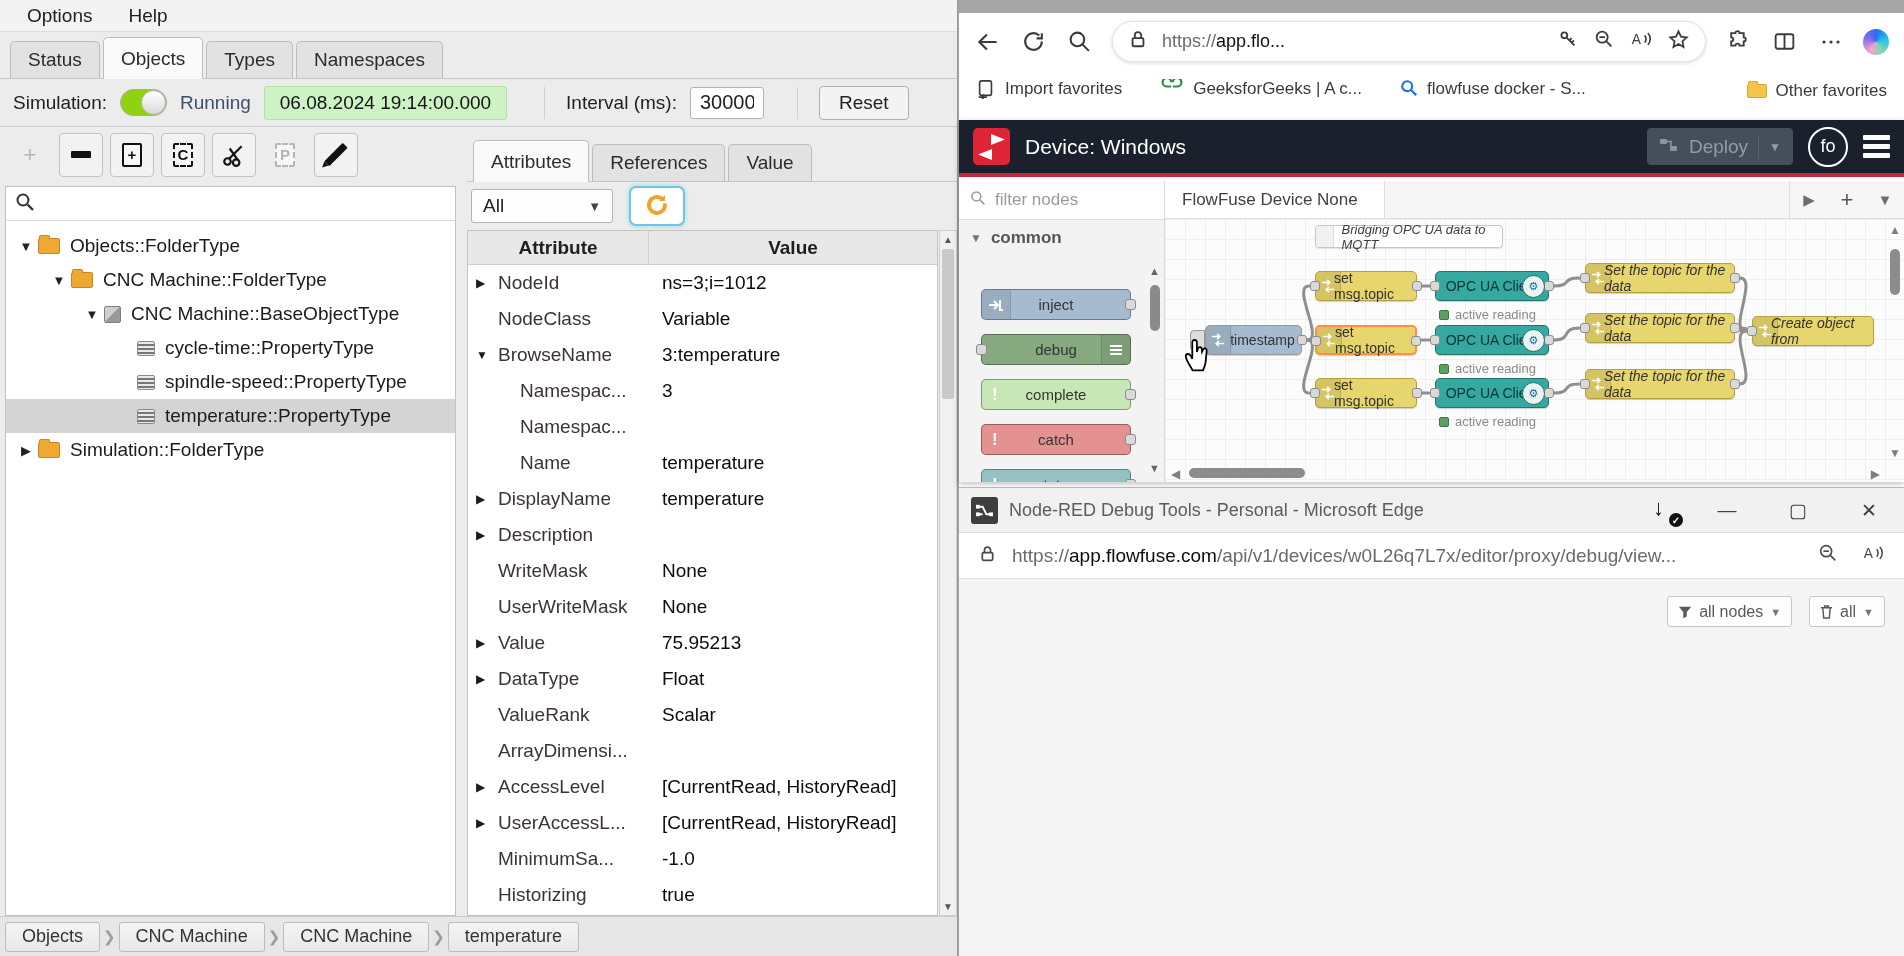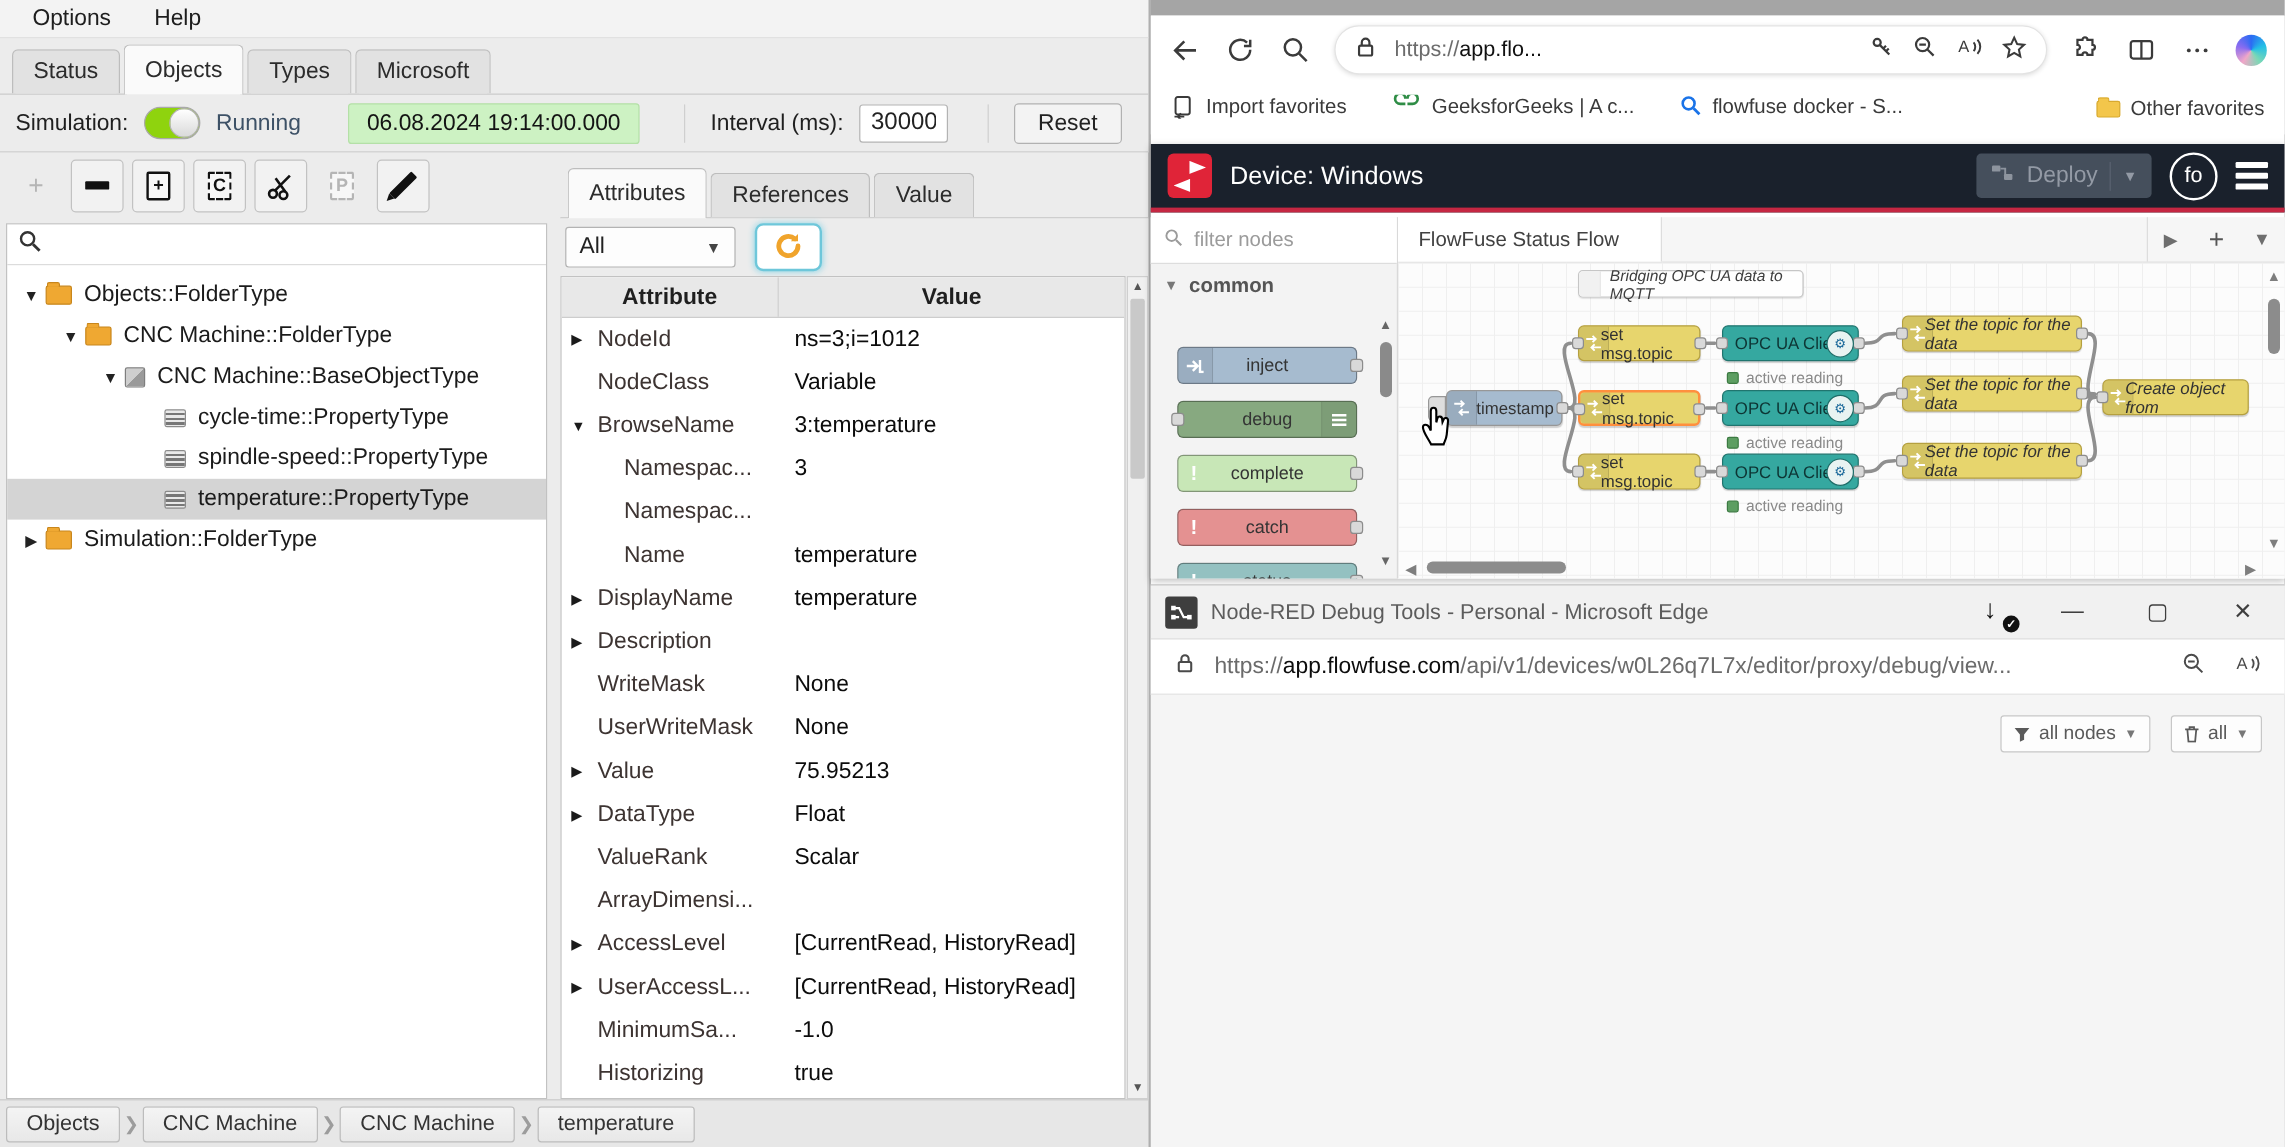--- a/index.html
+++ b/index.html
@@ -15,21 +15,21 @@
   .main-tabs{position:absolute;left:0;top:32px;right:0;height:47px;display:flex;align-items:flex-end;gap:3px;
              padding-left:10px;border-bottom:1px solid #c6c6c6;background:#ececec}
   .tab{height:37px;padding:0 17px;background:#e2e2e2;border:1px solid #bdbdbd;border-bottom:none;
        border-radius:5px 5px 0 0;font-size:19px;display:flex;align-items:center;color:#2c2c2c}
   .tab.active{background:#fafafa;height:42px;margin-bottom:-1px;z-index:2}
   .sim-bar{position:absolute;left:0;top:79px;right:0;height:48px;background:#ececec;border-bottom:1px solid #cfcfcf;
            display:flex;align-items:center;gap:13px;padding-left:13px;font-size:19px;color:#1f1f1f}
   .toggle{width:47px;height:27px;border-radius:14px;background:#8fd30e;border:1px solid #a9a9a9;position:relative;display:inline-block}
   .knob{position:absolute;right:0;top:0;width:25px;height:25px;border-radius:50%;background:linear-gradient(#ffffff,#d9d9d9);border:1px solid #b3b3b3}
   .running{color:#3d5166}
-  .ts-box{background:#cdf2c3;border:1px solid #b4e0a7;padding:5px 15px;border-radius:3px;color:#141414;margin-left:26px}
+  .ts-box{background:#cdf2c3;border:1px solid #b4e0a7;padding:5px 15px;border-radius:3px;color:#141414;margin-left:0}
   .vsep{width:1px;height:32px;background:#cfcfcf;margin:0 8px}
   .interval-input{width:74px;height:32px;border:1px solid #b3b3b3;border-radius:3px;font-size:20px;padding:0 9px;
                   color:#222;background:#fff;font-family:"Liberation Sans",sans-serif}
   .reset-btn{height:34px;padding:0 19px;background:#f3f3f3;border:1px solid #b1b1b1;border-radius:4px;font-size:19px;
              color:#222;font-family:"Liberation Sans",sans-serif}
   .toolbar{position:absolute;left:0;top:127px;right:0;height:55px;display:flex;align-items:center;gap:7px;padding-left:8px}
   .tb-btn{width:44px;height:44px;border-radius:4px;display:flex;align-items:center;justify-content:center;
           background:#f2f2f2;border:1px solid #c2c2c2;color:#111;font-size:22px}
   .tb-btn.flat{background:transparent;border:1px solid transparent}
   .tb-btn.dis{color:#b5b5b5}
@@ -186,21 +186,21 @@
 
   <section id="left-app">
     <div class="menubar" id="menubar">
         <div class="menu-item">Options</div>
         <div class="menu-item">Help</div>
       </div>
     <div class="main-tabs" id="main-tabs">
         <div class="tab">Status</div>
         <div class="tab active">Objects</div>
         <div class="tab">Types</div>
-        <div class="tab">Microsoft</div>
+        <div class="tab">Namespaces</div>
       </div>
 
     <div class="sim-bar">
       <span>Simulation:</span>
       <span class="toggle">
           <span class="knob"></span>
         </span>
       <span class="running">Running</span>
       <span class="ts-box">06.08.2024 19:14:00.000</span>
       <span class="vsep" style="margin-left:24px"></span>
@@ -634,21 +634,21 @@
               </div>
             </div>
           <span class="pal-scroll">
             <span class="ar" style="top:84px">▲</span>
             <span class="pal-thumb"></span>
             <span class="ar" style="bottom:8px">▼</span>
           </span>
         </div>
         <div class="flow-area">
           <div class="flow-tabbar">
-            <div class="flow-tab">FlowFuse Status Flow</div>
+            <div class="flow-tab">FlowFuse Device None</div>
             <div class="tab-controls">
               <span class="tab-ctl">▶</span>
               <span class="tab-ctl" style="font-size:22px;color:#555">+</span>
               <span class="tab-ctl">▼</span>
             </div>
           </div>
           <div class="canvas" id="canvas">
             <svg id="wires" width="740" height="264">
                 <path d="M 142 121 C 160 121, 126 67, 144 67" fill="none" stroke="#8f8f8f" stroke-width="3" stroke-linecap="round"></path>
                 <path d="M 142 121 C 160 121, 126 121, 144 121" fill="none" stroke="#8f8f8f" stroke-width="3" stroke-linecap="round"></path>

